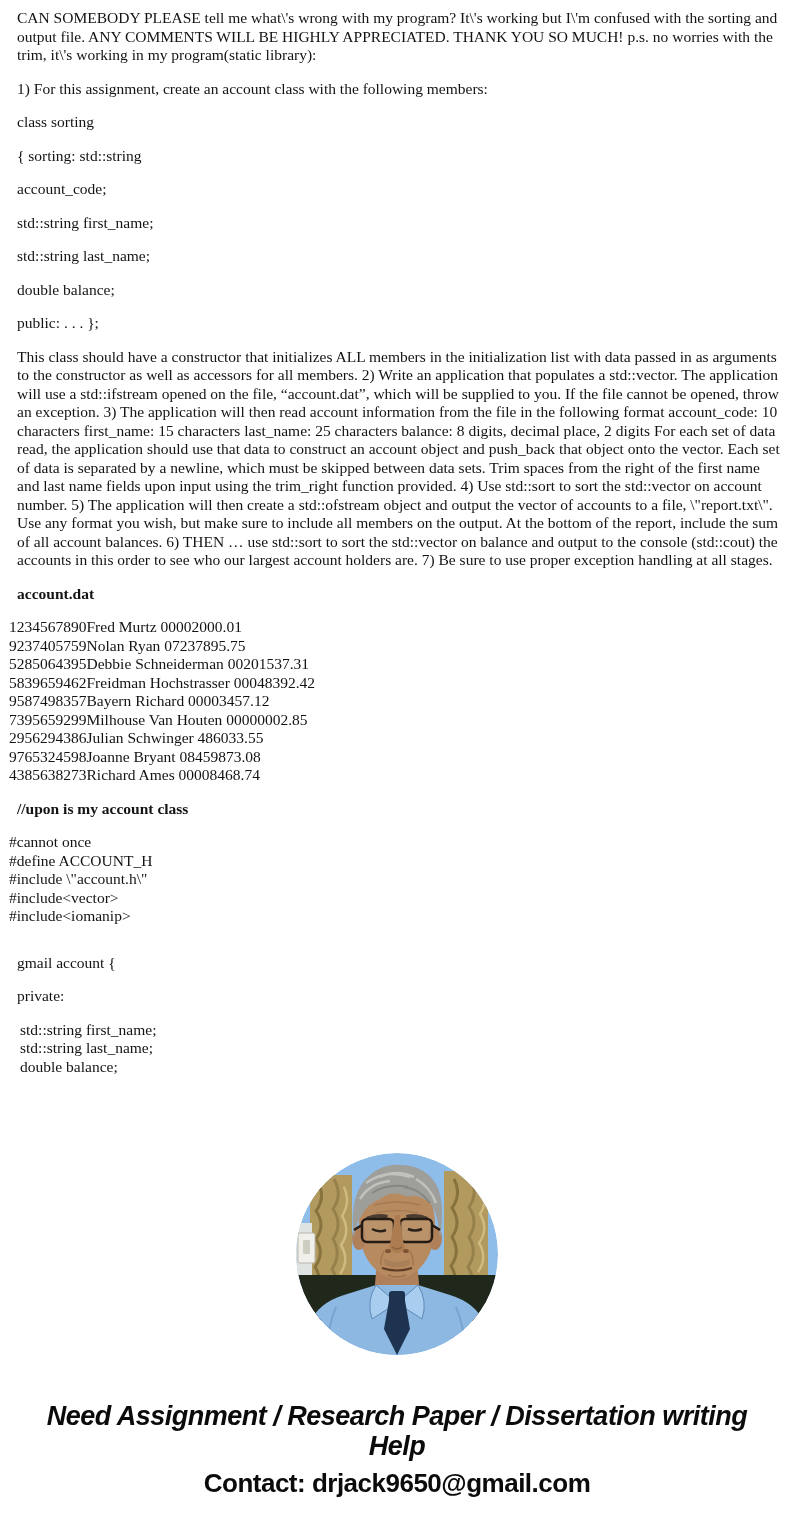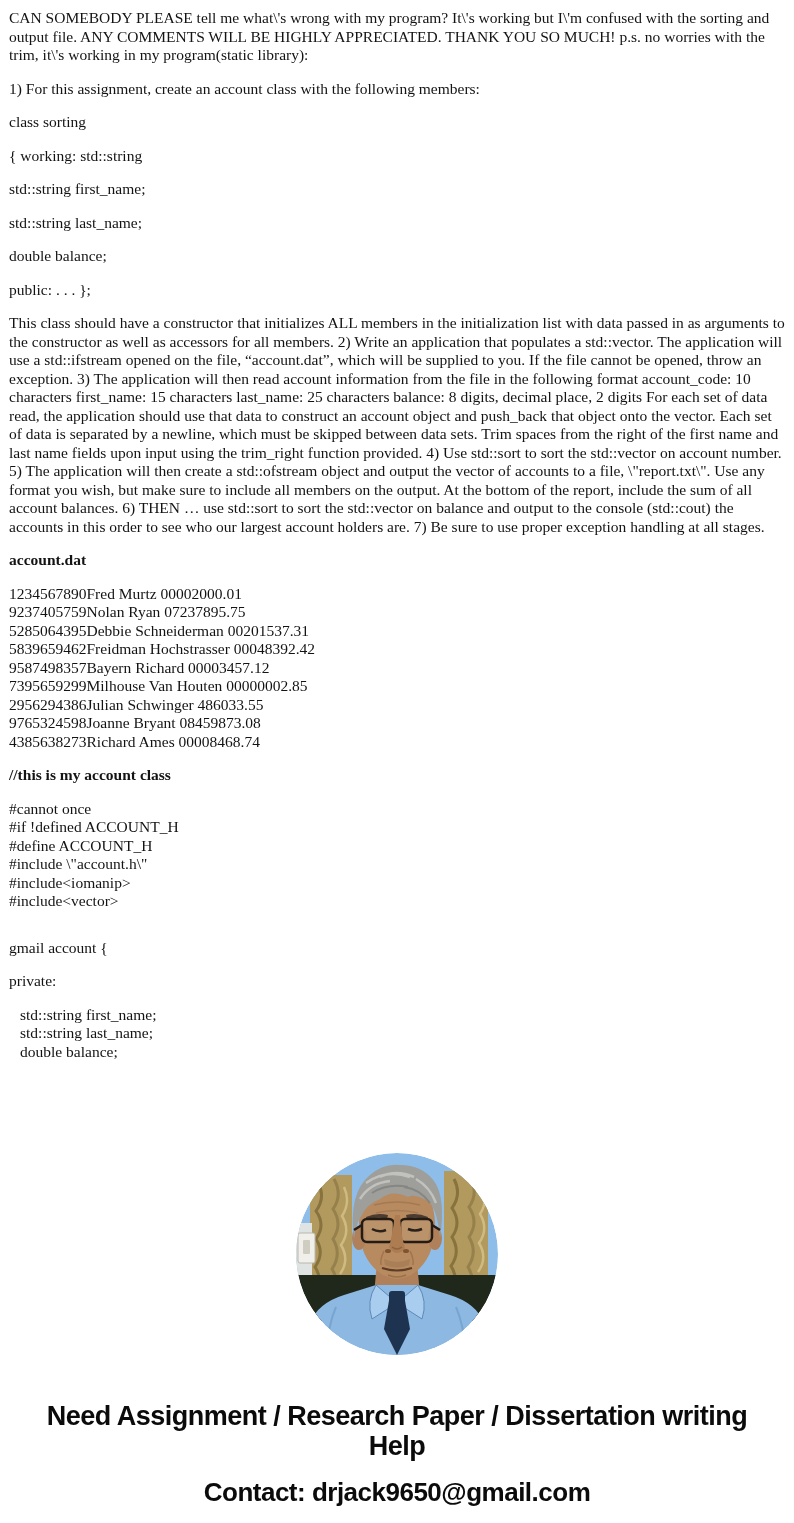--- a/index.html
+++ b/index.html
@@ -4,52 +4,53 @@
 <style>
   html,body{margin:0;padding:0;}
   body{
     width:794px;height:1523px;background:#ffffff;color:#131313;
     font-family:"Liberation Serif", serif;position:relative;overflow:hidden;
   }
   .content{
     padding:9px 9px 0 9px;height:1114px;overflow:hidden;
     font-size:15.5px;line-height:18.5px;
   }
-  .para{margin:0 0 15px 0;}
+  .para{margin:0 0 15px 8px;}
   .para.bold{font-weight:bold;}
   .block{margin:0 0 15px 0;}
   .block.extra-gap{margin-bottom:28px;}
   .code-line{white-space:pre;}
   .members .code-line{padding-left:11px;}
   .photo-wrap{
     margin-top:30px;display:flex;justify-content:center;
   }
   .portrait{
     width:202px;height:202px;border-radius:50%;overflow:hidden;display:block;
   }
   .footer{
     margin-top:46px;text-align:center;
     font-family:"Liberation Sans", sans-serif;font-weight:bold;color:#0b0b0b;
   }
   .footer .heading{
-    max-width:740px;margin:16px auto;font-size:27px;line-height:30px;letter-spacing:-0.5px;
+    max-width:740px;margin:7px auto;font-size:27px;line-height:30px;letter-spacing:-0.5px;font-style:italic;
   }
   .footer .contact{
     font-size:26px;line-height:30px;letter-spacing:-0.5px;
   }
 </style>
 </head>
 <body>
 
 <div class="content">
   <div class="para">CAN SOMEBODY PLEASE tell me what\'s wrong with my program? It\'s working but I\'m confused with the sorting and output file. ANY COMMENTS WILL BE HIGHLY APPRECIATED. THANK YOU SO MUCH! p.s. no worries with the trim, it\'s working in my program(static library):</div>
   <div class="para">1) For this assignment, create an account class with the following members:</div>
 
   <div class="para">class sorting</div>
-  <div class="para">{ working: std::string</div>
+  <div class="para">{ sorting: std::string</div>
+  <div class="para">account_code;</div>
   <div class="para">std::string first_name;</div>
   <div class="para">std::string last_name;</div>
   <div class="para">double balance;</div>
   <div class="para">public: . . . };</div>
 
   <div class="para">This class should have a constructor that initializes ALL members in the initialization list with data passed in as arguments to the constructor as well as accessors for all members. 2) Write an application that populates a std::vector. The application will use a std::ifstream opened on the file, “account.dat”, which will be supplied to you. If the file cannot be opened, throw an exception. 3) The application will then read account information from the file in the following format account_code: 10 characters first_name: 15 characters last_name: 25 characters balance: 8 digits, decimal place, 2 digits For each set of data read, the application should use that data to construct an account object and push_back that object onto the vector. Each set of data is separated by a newline, which must be skipped between data sets. Trim spaces from the right of the first name and last name fields upon input using the trim_right function provided. 4) Use std::sort to sort the std::vector on account number. 5) The application will then create a std::ofstream object and output the vector of accounts to a file, \"report.txt\". Use any format you wish, but make sure to include all members on the output. At the bottom of the report, include the sum of all account balances. 6) THEN … use std::sort to sort the std::vector on balance and output to the console (std::cout) the accounts in this order to see who our largest account holders are. 7) Be sure to use proper exception handling at all stages.</div>
 
   <div class="para bold">account.dat</div>
 
   <div class="block">
@@ -57,29 +58,28 @@
     <div class="code-line">9237405759Nolan Ryan 07237895.75</div>
     <div class="code-line">5285064395Debbie Schneiderman 00201537.31</div>
     <div class="code-line">5839659462Freidman Hochstrasser 00048392.42</div>
     <div class="code-line">9587498357Bayern Richard 00003457.12</div>
     <div class="code-line">7395659299Milhouse Van Houten 00000002.85</div>
     <div class="code-line">2956294386Julian Schwinger 486033.55</div>
     <div class="code-line">9765324598Joanne Bryant 08459873.08</div>
     <div class="code-line">4385638273Richard Ames 00008468.74</div>
   </div>
 
-  <div class="para bold">//this is my account class</div>
+  <div class="para bold">//upon is my account class</div>
 
   <div class="block extra-gap">
     <div class="code-line">#cannot once</div>
-    <div class="code-line">#if !defined ACCOUNT_H</div>
     <div class="code-line">#define ACCOUNT_H</div>
     <div class="code-line">#include \"account.h\"</div>
+    <div class="code-line">#include&lt;vector&gt;</div>
     <div class="code-line">#include&lt;iomanip&gt;</div>
-    <div class="code-line">#include&lt;vector&gt;</div>
   </div>
 
   <div class="para">gmail account {</div>
   <div class="para">private:</div>
 
   <div class="block members">
     <div class="code-line">std::string first_name;</div>
     <div class="code-line">std::string last_name;</div>
     <div class="code-line">double balance;</div>
   </div>

